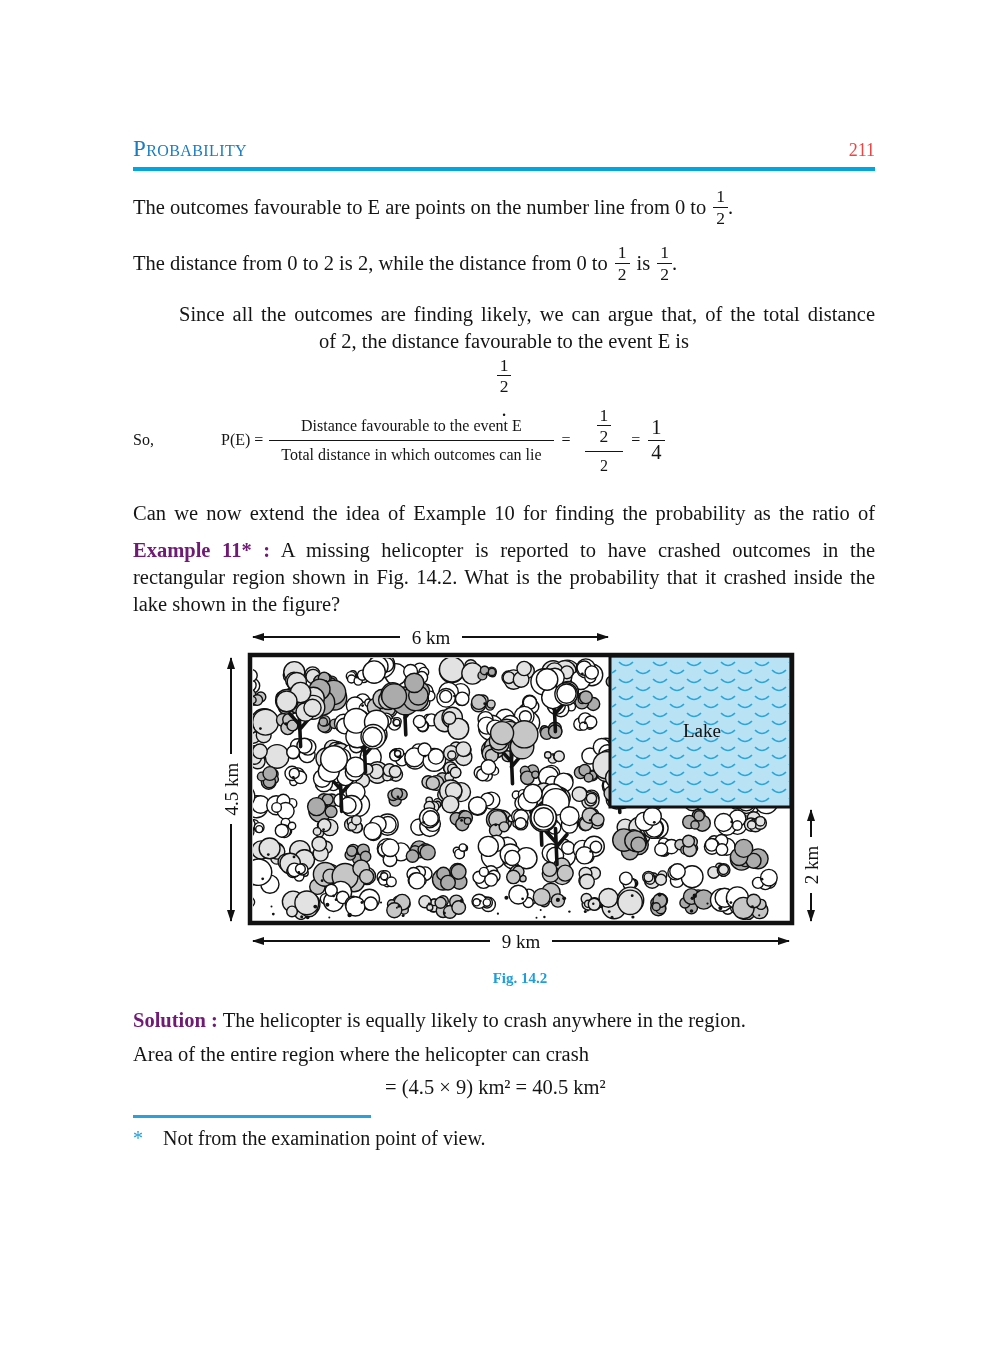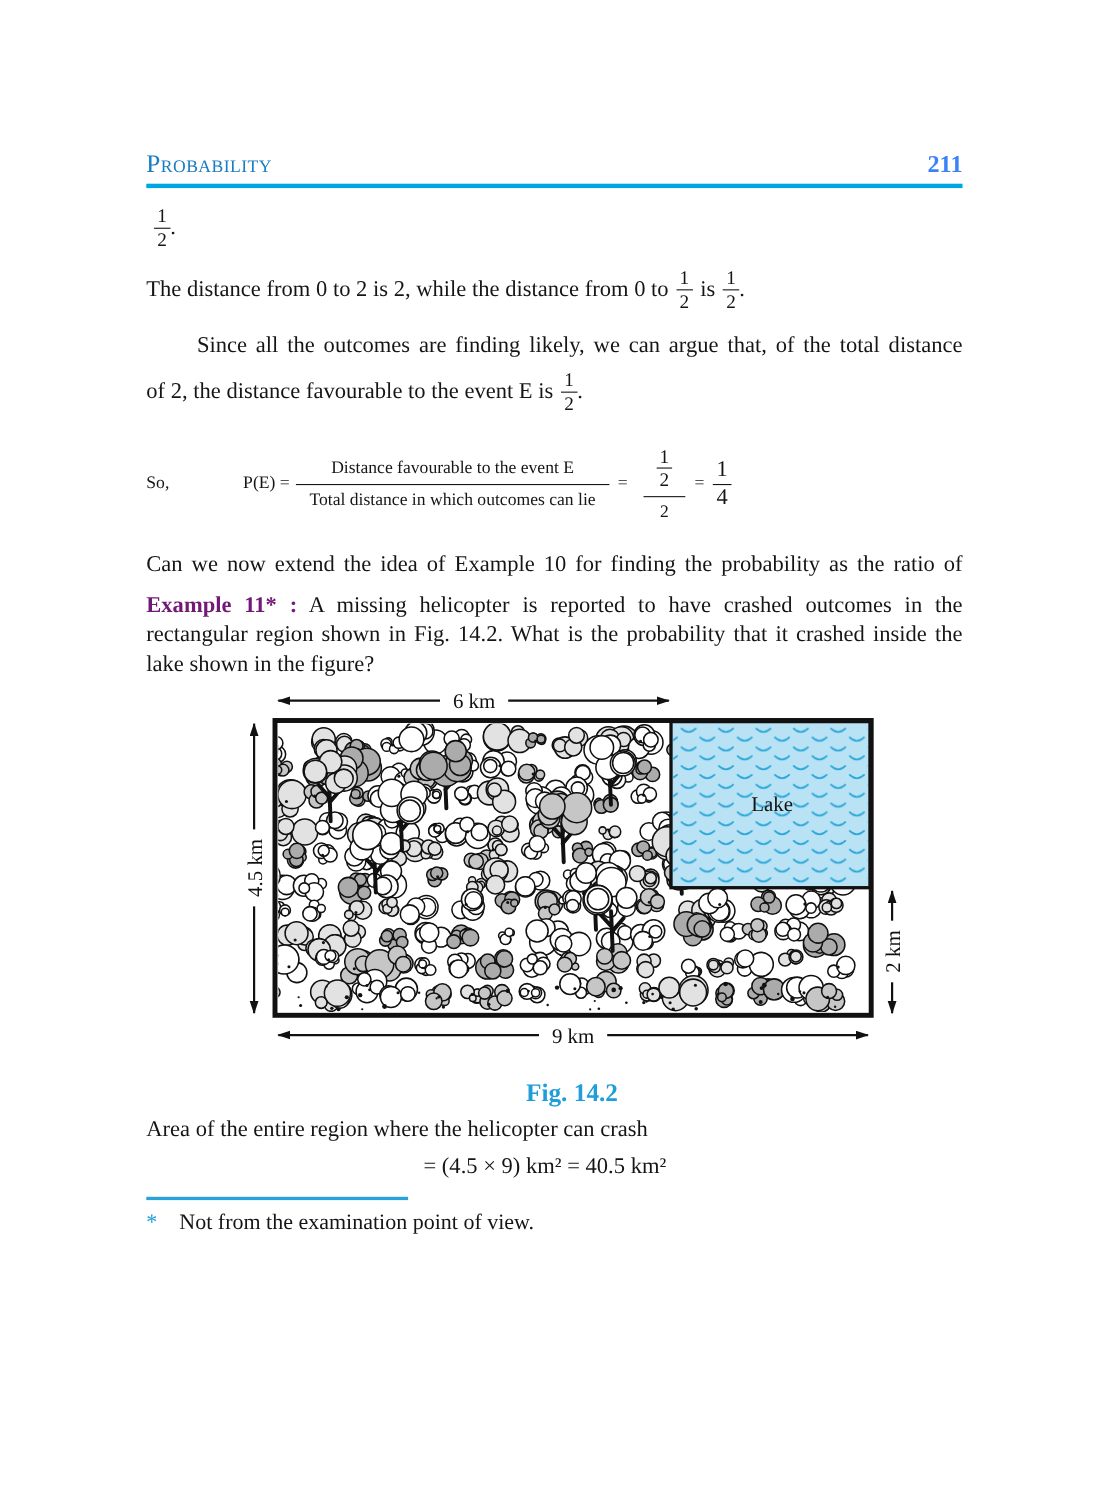--- a/index.html
+++ b/index.html
@@ -3,46 +3,46 @@
 <meta charset="utf-8">
 <style>
   html,body{margin:0;padding:0;background:#ffffff;}
   .page{
     width:1008px;height:1172px;position:relative;background:#ffffff;
     font-family:"Liberation Serif",serif;color:#151515;overflow:hidden;
   }
   .content{padding:136px 133px 0 133px;}
   .header-row{display:flex;justify-content:space-between;align-items:baseline;}
   .chapter{font-variant:small-caps;color:#1a7cc1;font-size:23px;letter-spacing:0.4px;}
-  .pageno{color:#3b82f6;font-size:22px;font-weight:bold;}
+  .pageno{color:#ef4444;font-size:18px;}
   .rule{height:4px;background:#00a6df;margin-top:5px;}
   p,.line{font-size:20.5px;line-height:27px;}
   p{margin:0;}
   .p1{margin-top:22px;}
   .fracline{display:flex;align-items:center;height:56px;}
   .fracline .gap{width:7px;}
   .frac{display:inline-block;text-align:center;font-size:17.5px;line-height:1.15;vertical-align:middle;}
   .frac .num{display:block;padding:0 3px;}
   .frac .den{display:block;border-top:1.4px solid #151515;padding:0 3px;}
   .p2{margin-top:8px;}
   .p3{margin-top:0px;}
   .p4a{margin-top:10px;text-indent:46px;}
-  .p4b{margin-top:0;}
+  .p4b{margin-top:0;flex-direction:column;}
   .eqrow{margin-top:8px;display:flex;align-items:center;min-height:96px;}
   .eqrow .so{width:88px;}
   .eqrow .eqsign{margin:0 8px;}
   .bigfrac{display:inline-block;text-align:center;margin-left:6px;}
   .bigfrac .bnum{display:block;padding:0 12px 5px 12px;}
   .bigfrac .bden{display:block;border-top:1.6px solid #151515;padding:5px 12px 0 12px;}
   .question{margin-top:12px;}
   .full{display:block;text-align:justify;text-align-last:justify;}
   .example{margin-top:10px;}
   .blue-label{color:#701a75;font-weight:bold;}
   .figwrap{margin-left:77px;margin-top:6px;width:620px;}
-  .caption{text-align:center;color:#1f9ed9;font-weight:bold;font-size:23px;margin-top:12px;}
+  .caption{text-align:center;color:#1f9ed9;font-weight:bold;font-size:15px;margin-top:2px;}
   .solution{margin-top:20px;}
   .area-line{margin-top:7px;}
   .sol-eq{margin-top:6px;margin-left:252px;}
   .footrule{width:238px;height:3px;background:#2aa1d8;margin-top:14px;}
   .footnote{margin-top:9px;display:flex;font-size:20px;}
   .footnote .star{color:#1f9ed9;width:30px;}
   .footer{position:absolute;left:15px;top:1284px;width:100%;text-align:center;
     font-family:"Liberation Sans",sans-serif;font-size:17px;color:#1c1c1c;}
   svg text{font-family:"Liberation Serif",serif;}
 </style>
@@ -53,20 +53,21 @@
   <div class="content">
 
     <div class="header-row">
       <span class="chapter">Probability</span>
       <span class="pageno">211</span>
     </div>
     <div class="rule"></div>
 
 
     <div class="fracline p2">
+      <span class="line">The outcomes favourable to E are points on the number line from 0 to</span>
       <span class="gap"></span>
       <span class="frac">
           <span class="num">1</span>
           <span class="den">2</span>
         </span>
       <span class="line">.</span>
     </div>
 
     <div class="fracline p3">
       <span class="line">The distance from 0 to 2 is 2, while the distance from 0 to</span>
@@ -1682,20 +1683,24 @@
           <text x="21" y="165" transform="rotate(-90 21 165)" dy="7" font-size="19" fill="#111" text-anchor="middle">4.5 km</text>
           <rect x="590" y="213" width="22" height="56" fill="#fff"></rect>
           <text x="601" y="241" transform="rotate(-90 601 241)" dy="7" font-size="19" fill="#111" text-anchor="middle">2 km</text>
           <rect x="280" y="306" width="62" height="21" fill="#fff"></rect>
           <text x="311" y="324" font-size="19" fill="#111" text-anchor="middle">9 km</text>
         </g>
       </svg>
       <div class="caption">Fig. 14.2</div>
     </div>
 
+    <p class="solution">
+      <span class="blue-label">Solution :</span>
+      <span>The helicopter is equally likely to crash anywhere in the region.</span>
+    </p>
     <p class="area-line">Area of the entire region where the helicopter can crash</p>
     <p class="sol-eq">= (4.5 × 9) km² = 40.5 km²</p>
 
     <div class="footrule"></div>
     <div class="footnote">
       <span class="star">*</span>
       <span>Not from the examination point of view.</span>
     </div>
   </div>
 

